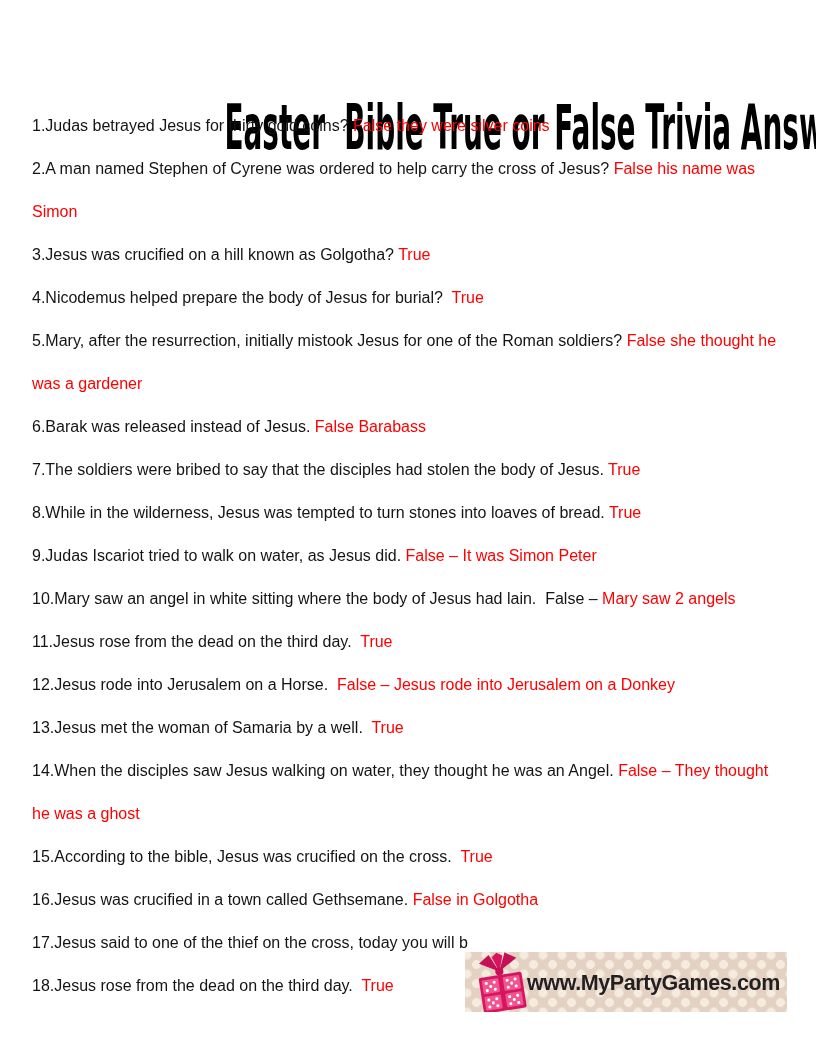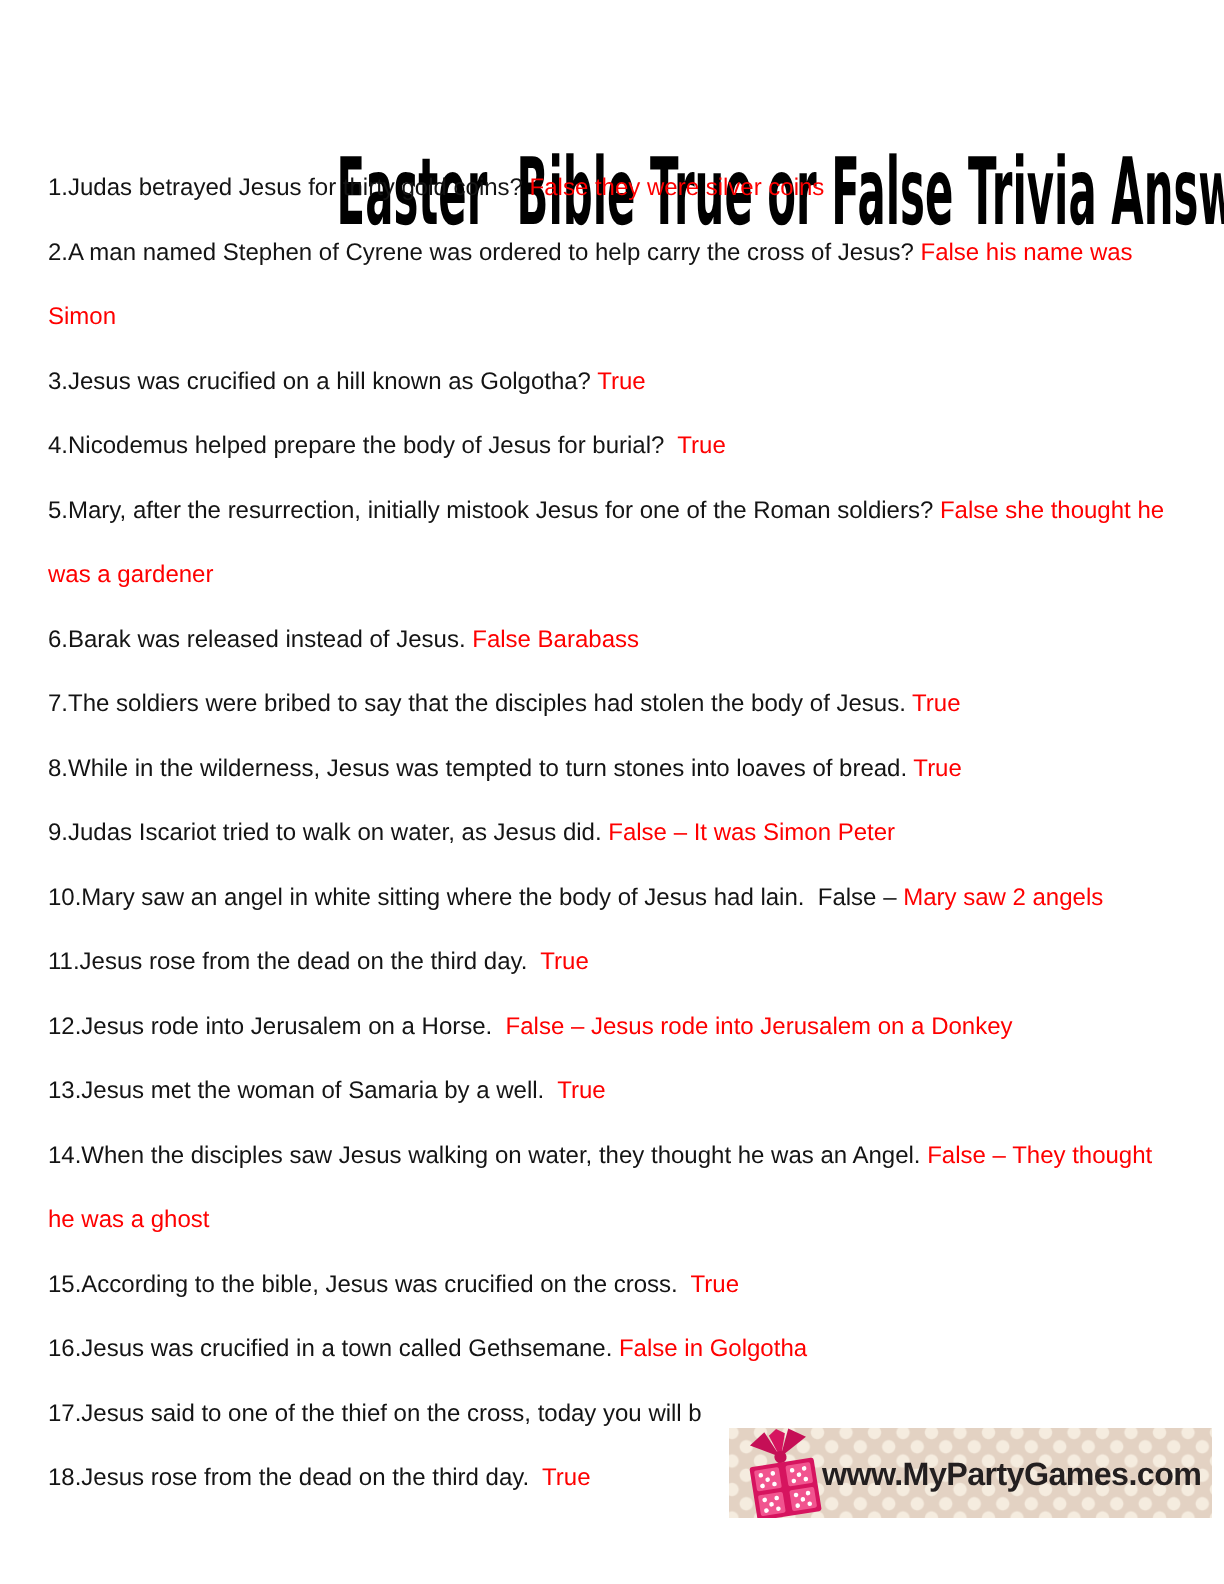--- a/index.html
+++ b/index.html
@@ -30,21 +30,21 @@
     width: 770px;
     font-size: 16px;
     line-height: 43px;
     color: #141414;
     white-space: pre;
   }
   .question-list p { margin: 0; }
   .ans { color: var(--answer-red, #fe0000); }
   .logo-banner {
     position: absolute;
-    left: 486px; top: 952px;
+    left: 465px; top: 952px;
     width: 322px; height: 60px;
     background-color: var(--banner-bg, #e3d2c3);
     background-image:
       radial-gradient(circle, var(--banner-dot, #f5ecdf) 4px, rgba(0,0,0,0) 4.8px),
       radial-gradient(circle, var(--banner-dot, #f5ecdf) 4px, rgba(0,0,0,0) 4.8px);
     background-size: 19px 19px;
     background-position: 2px 3px, 11.5px 12.5px;
     cursor: pointer;
     text-align: center;
   }

